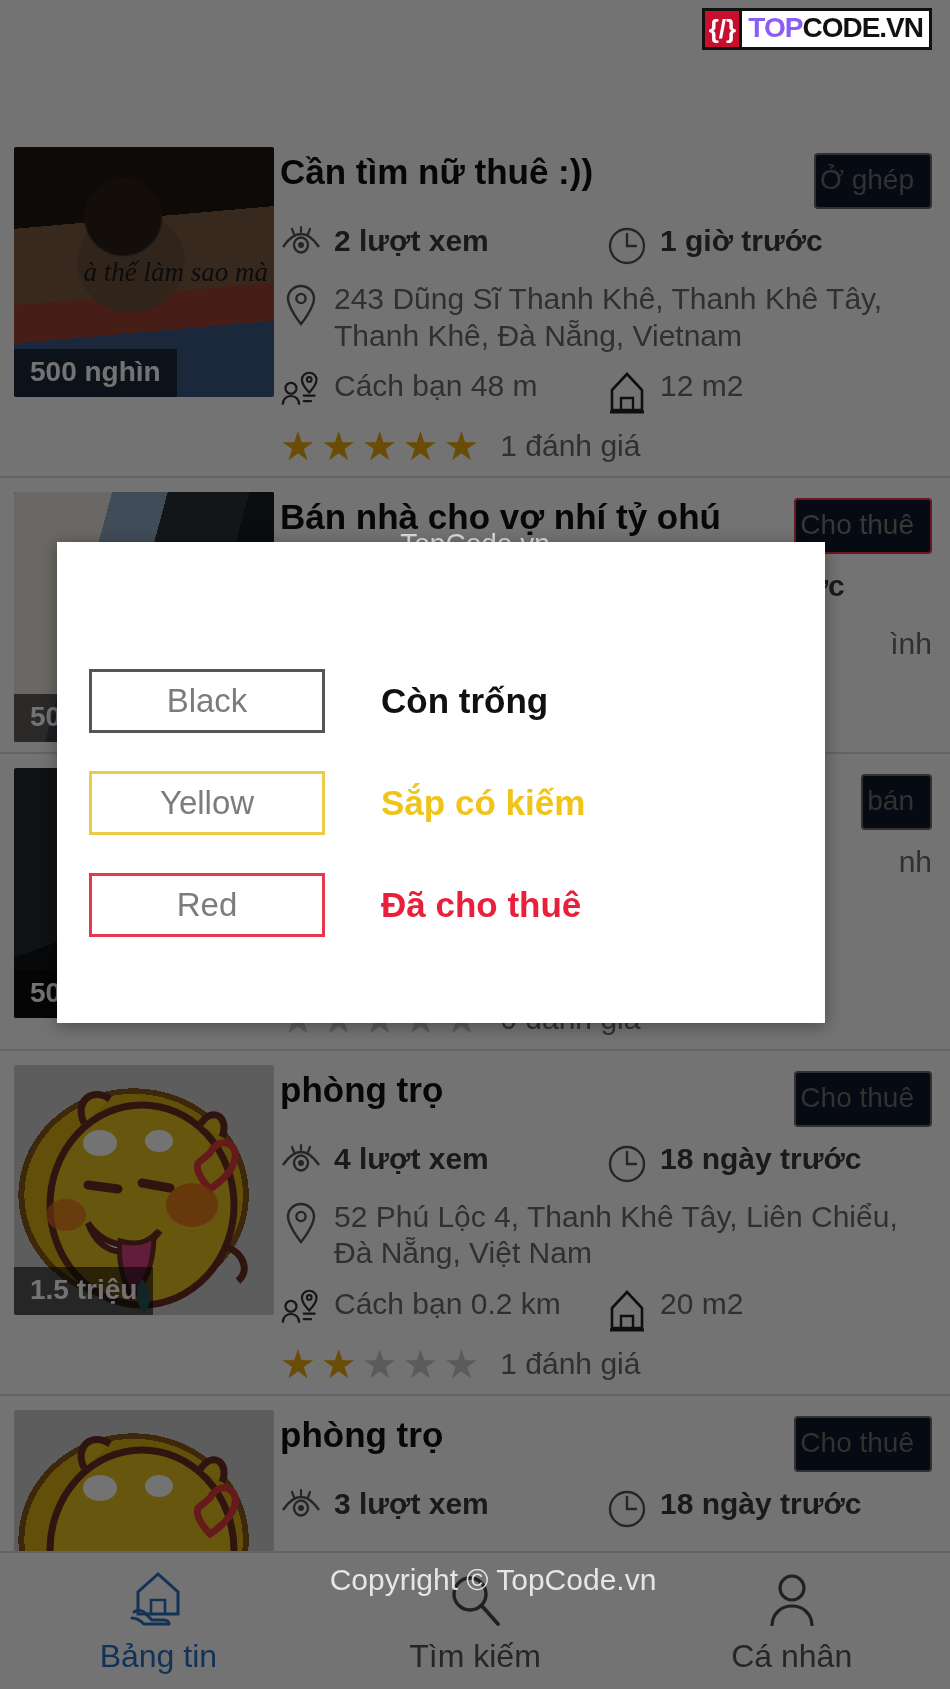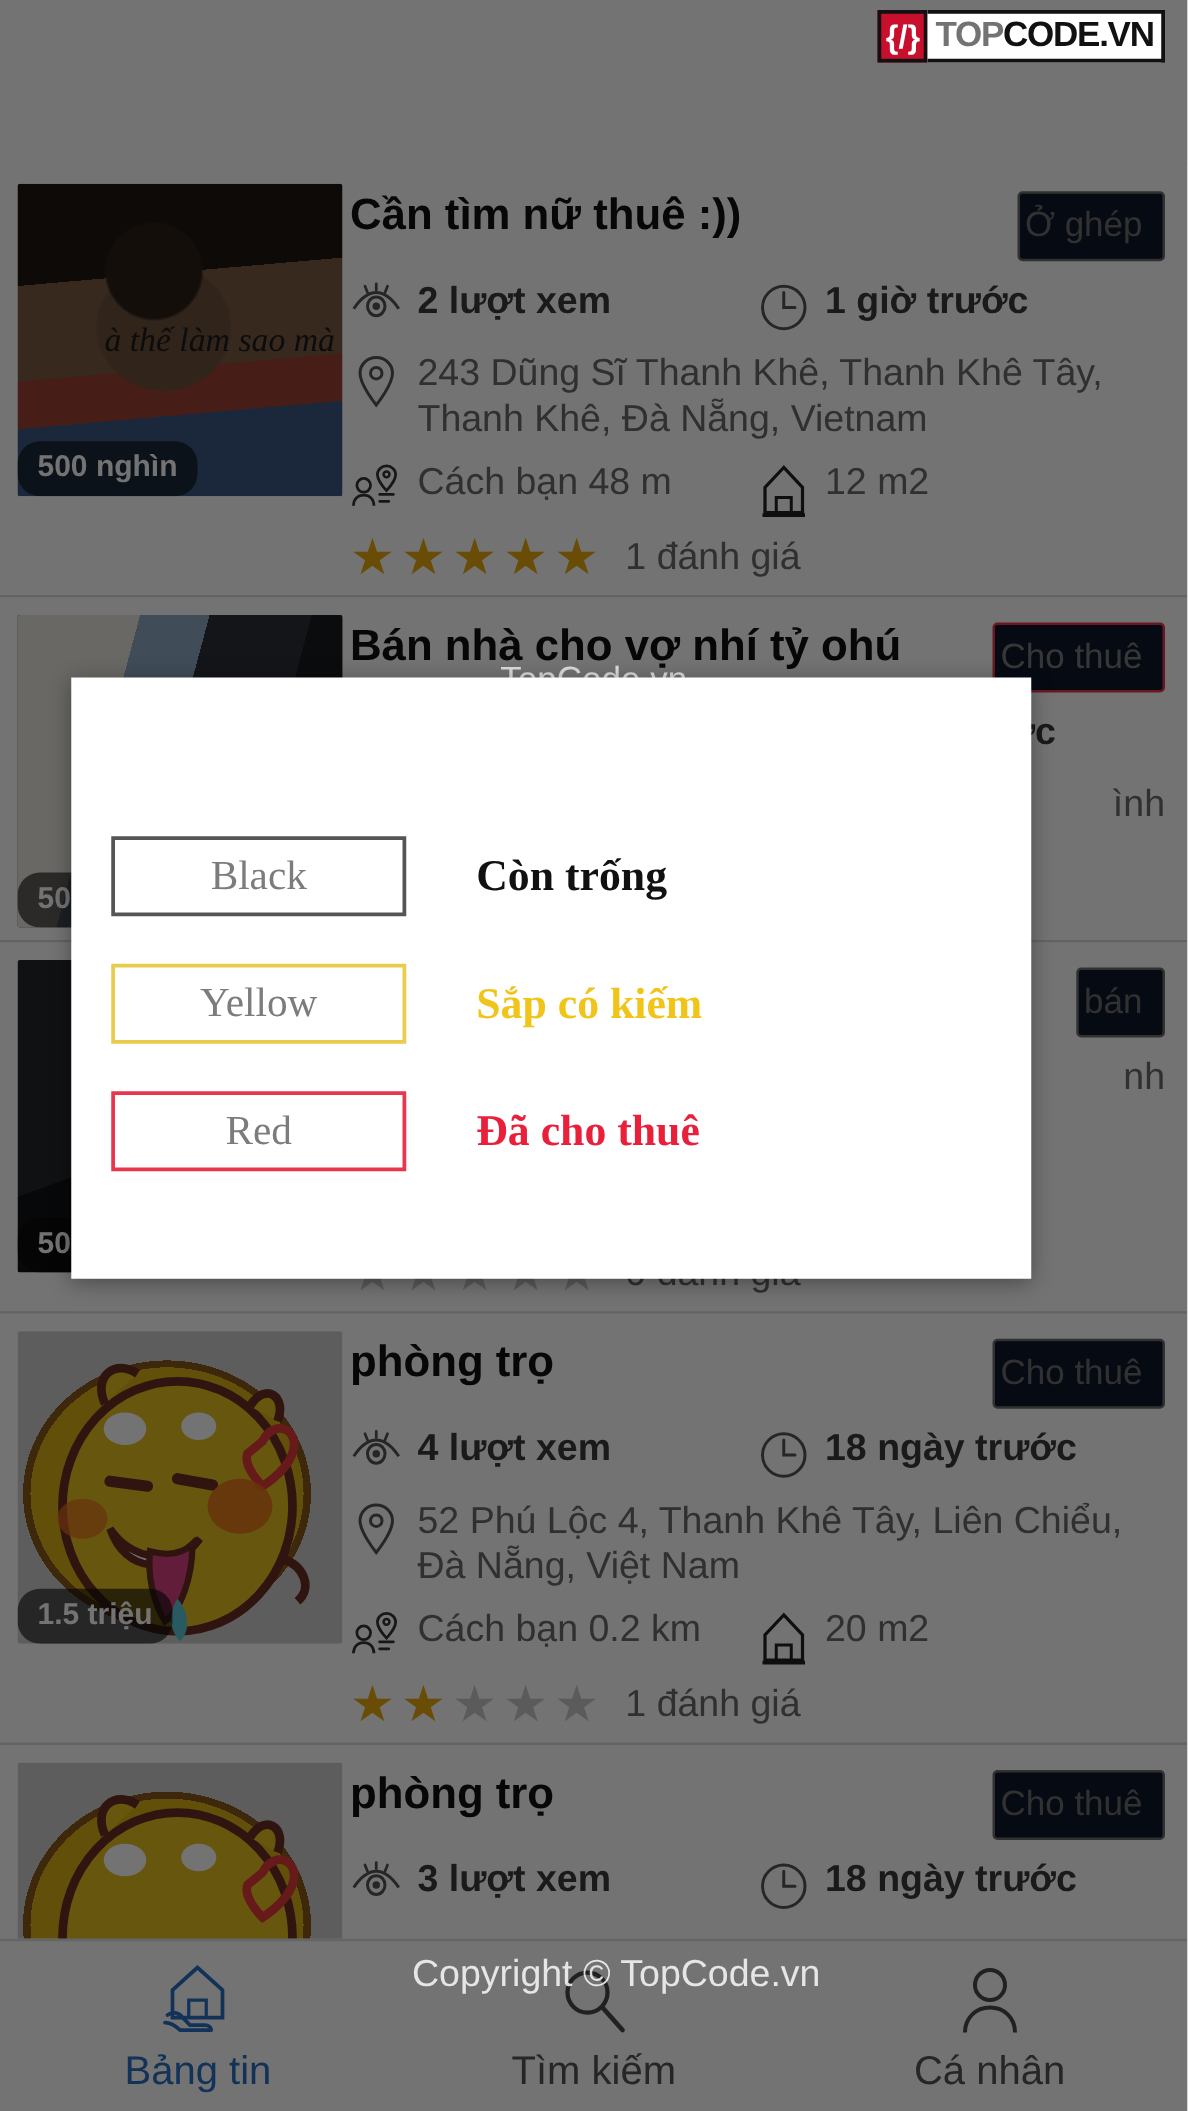--- a/index.html
+++ b/index.html
@@ -78,23 +78,22 @@
     width: 260px; min-width: 260px; height: 250px;
     overflow: hidden;
     border-radius: 2px;
     margin-right: 6px;
   }
   .thumb { width: 100%; height: 100%; display: block; }
   .price-badge {
     position: absolute; left: 0; bottom: 0;
     background: rgba(10,10,10,0.62);
     color: #fff;
-    font-size: 24px; font-weight: bold;
+    font-size: 28px; font-weight: bold;
     padding: 7px 16px 9px 16px;
-    border-radius: 18px;
   }
   .card-body { flex: 1; min-width: 0; position: relative; padding-top: 6px; }
   .card-top { display: flex; align-items: flex-start; }
   .card-title {
     flex: 1;
     font-size: 35px; font-weight: bold; color: #111;
     line-height: 1.1;
     padding-right: 12px;
   }
   .status-badge {
@@ -150,21 +149,21 @@
     left: 57px; top: 542px;
     width: 768px; height: 481px;
     background: #ffffff;
     z-index: 60;
     box-shadow: 0 3px 16px rgba(0,0,0,0.35);
   }
   .modal-rows {
     position: absolute; left: 0; right: 0; top: 108px;
     display: flex; flex-direction: column;
   }
-  .modal-row { display: flex; align-items: center; height: 102px; font-family: Liberation Serif, serif; }
+  .modal-row { display: flex; align-items: center; height: 102px; }
   .color-chip {
     width: 236px; min-width: 236px;
     height: 64px;
     margin-left: 32px;
     border: 3px solid #555;
     background: #fff;
     display: flex; align-items: center; justify-content: center;
     font-size: 33px; color: #7c7c7c;
   }
   .modal-label {
@@ -202,21 +201,21 @@
     color: #fff; font-weight: bold; font-size: 26px;
     display: flex; align-items: center; justify-content: center;
     border: 3px solid #111;
   }
   .wm-logo .word {
     background: #ffffff;
     border: 3px solid #111; border-left: 0;
     padding: 1px 6px 3px 6px;
     font-size: 28px; font-weight: bold; letter-spacing: -1px;
   }
-  .wm-logo .word .top { color: #737373; }
+  .wm-logo .word .top { color: #8b5cf6; }
   .wm-logo .word .code { color: #111; }
   .wm-center {
     position: absolute; left: 0; right: 0; top: 528px;
     z-index: 55; text-align: center;
     font-size: 28px; color: rgba(255,255,255,0.75);
   }
   .wm-bottom {
     position: absolute; left: 0; right: 0; bottom: 92px;
     z-index: 70; text-align: center;
     font-size: 30px; color: rgba(255,255,255,0.82); margin-left: 36px;

